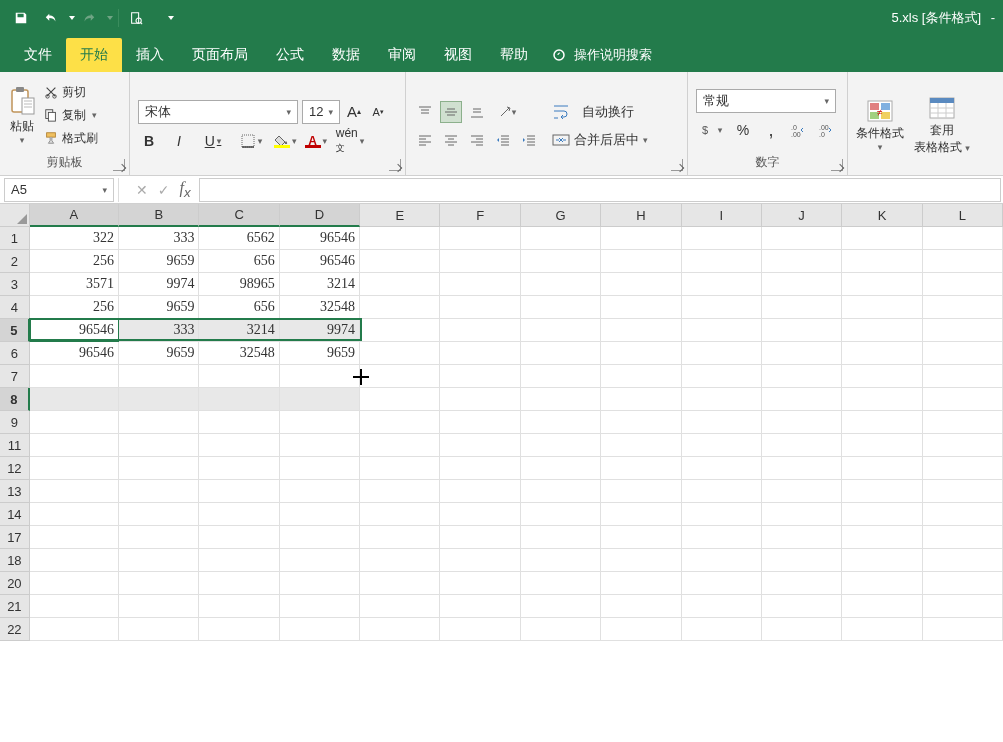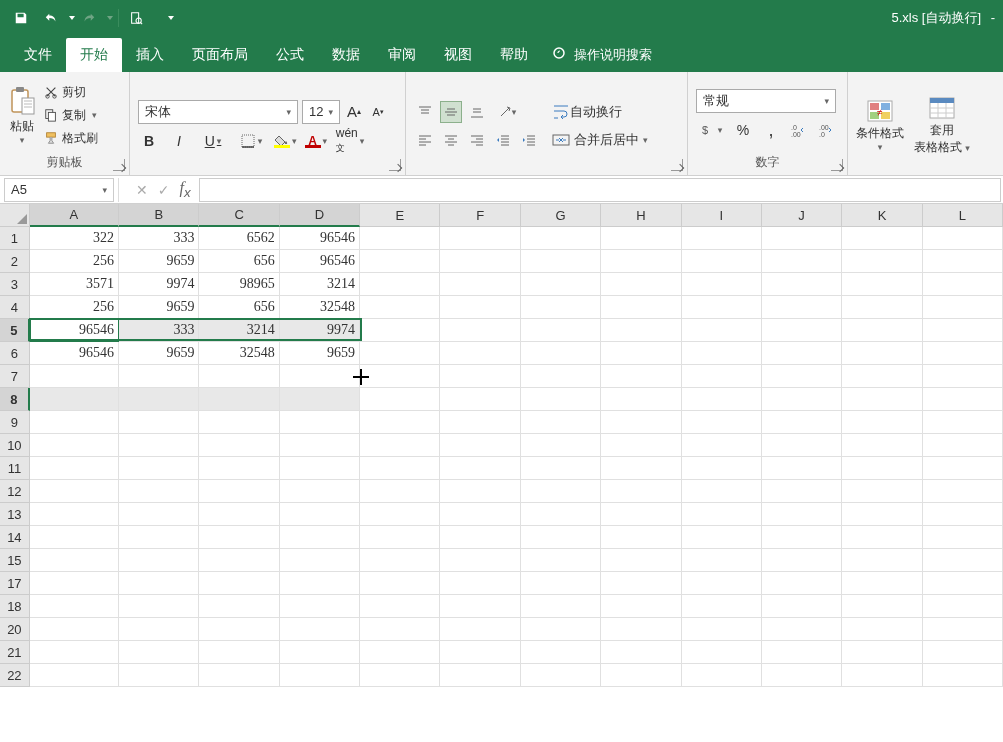--- a/index.html
+++ b/index.html
@@ -11,22 +11,22 @@
 .tb-btn svg { width: 14px; height: 14px; fill: #fff; }
 .tb-btn.disabled svg { fill: #6fa484; }
 .tb-divider { width: 1px; height: 18px; background: #3a8c5d; margin: 0 4px; }
 .tb-dropdown { width: 8px; display: flex; align-items: center; justify-content: center; }
 .titlebar .filename { margin-left: auto; font-size: 13px; color: #fff; }
 .titlebar .filename .dash { margin-left: 6px; }
 
 
 .menubar { height: 36px; background: #237b4b; display: flex; align-items: flex-end; padding-left: 10px; }
 .mtab { padding: 8px 14px; color: #fff; font-size: 14px; cursor: pointer; }
-.mtab.active { background: #ffffff; color: #237b4b; border-top-left-radius: 2px; border-top-right-radius: 2px; }
-.search-group { display: flex; align-items: flex-start; color: #fff; padding: 8px 10px; }
+.mtab.active { background: #fde047; color: #237b4b; border-top-left-radius: 2px; border-top-right-radius: 2px; }
+.search-group { display: flex; align-items: flex-end; color: #fff; padding: 8px 10px; }
 .search-group svg { width: 16px; height: 16px; fill: #fff; margin-right: 6px; }
 
 
 .ribbon { height: 104px; background: #f3f3f3; display: flex; border-bottom: 1px solid #d0d0d0; }
 .rgroup { border-right: 1px solid #d0d0d0; display: flex; flex-direction: column; position: relative; padding: 4px 8px 0 8px; }
 .rgroup .body { flex: 1; display: flex; align-items: center; }
 .rgroup .label { text-align: center; font-size: 12px; color: #555; padding-bottom: 4px; position: relative; }
 .rgroup .launcher { position: absolute; right: 4px; bottom: 4px; width: 12px; height: 12px; border: 1px solid #999; border-top: none; border-left: none; }
 .rgroup .launcher::after { content: ""; position: absolute; right: -1px; bottom: -1px; width: 5px; height: 5px; border-right: 1px solid #666; border-bottom: 1px solid #666; transform: rotate(-45deg); }
 
@@ -56,21 +56,21 @@
 .fillbtn { display: flex; align-items: center; gap: 2px; }
 .fillbtn .sw { width: 16px; height: 14px; position: relative; }
 .fillbtn .sw .bar { position: absolute; bottom: 0; left: 0; right: 0; height: 3px; }
 .fillbtn .caret { font-size: 9px; color: #666; }
 
 .align-col { display: flex; flex-direction: column; gap: 6px; }
 .align-row { display: flex; gap: 4px; align-items: center; }
 .align-btn { width: 22px; height: 22px; display: flex; align-items: center; justify-content: center; cursor: pointer; }
 .align-btn.active { background: #d0e0d0; border: 1px solid #8cb08c; }
 .align-btn svg { width: 14px; height: 14px; }
-.wrap-btn { display: flex; align-items: center; gap: 0; font-size: 13px; cursor: pointer; padding: 2px 4px; }
+.wrap-btn { display: flex; align-items: center; gap: 12px; font-size: 13px; cursor: pointer; padding: 2px 4px; }
 .wrap-btn svg { width: 18px; height: 18px; }
 .merge-btn { display: flex; align-items: center; gap: 4px; font-size: 13px; cursor: pointer; padding: 2px 4px; }
 .merge-btn .caret { font-size: 9px; color: #666; }
 
 .numfmt-col { display: flex; flex-direction: column; gap: 6px; }
 .numfmt-select { border: 1px solid #aaa; background: #fff; height: 24px; padding: 0 6px; width: 140px; display: flex; align-items: center; justify-content: space-between; font-size: 13px; }
 .numfmt-row { display: flex; gap: 6px; align-items: center; }
 
 .styles-col { display: flex; gap: 10px; align-items: center; }
 .style-item { display: flex; flex-direction: column; align-items: center; font-size: 12px; cursor: pointer; }
@@ -143,21 +143,21 @@
       </svg>
     </div>
   <div class="tb-dropdown" style="margin-left:14px">
       <svg width="6" height="4" viewBox="0 0 6 4">
         <path d="M0 0h6L3 4z" fill="#fff"></path>
       </svg>
     </div>
   <div class="filename">
     <span>5.xls</span>
     <span> </span>
-    <span>[自动换行]</span>
+    <span>[条件格式]</span>
     <span class="dash">-</span>
   </div>
 </div>
 
 <div class="menubar">
   <div class="mtab">文件</div>
   <div class="mtab active">开始</div>
   <div class="mtab">插入</div>
   <div class="mtab">页面布局</div>
   <div class="mtab">公式</div>
@@ -569,35 +569,20 @@
       <div class="cell" style="width: 81px; height: 23px;"></div>
       <div class="cell" style="width: 81px; height: 23px;"></div>
       <div class="cell" style="width: 81px; height: 23px;"></div>
       <div class="cell" style="width: 81px; height: 23px;"></div>
       <div class="cell" style="width: 81px; height: 23px;"></div>
       <div class="cell" style="width: 81px; height: 23px;"></div>
       <div class="cell" style="width: 81px; height: 23px;"></div>
       <div class="cell" style="width: 81px; height: 23px;"></div>
     </div>
     <div class="grid-row">
-      <div class="rowhdr colw-row row-height" style="width: 30px; height: 23px;">10</div>
-      <div class="cell" style="width: 90px; height: 23px;"></div>
-      <div class="cell" style="width: 81px; height: 23px;"></div>
-      <div class="cell" style="width: 81px; height: 23px;"></div>
-      <div class="cell" style="width: 81px; height: 23px;"></div>
-      <div class="cell" style="width: 81px; height: 23px;"></div>
-      <div class="cell" style="width: 81px; height: 23px;"></div>
-      <div class="cell" style="width: 81px; height: 23px;"></div>
-      <div class="cell" style="width: 81px; height: 23px;"></div>
-      <div class="cell" style="width: 81px; height: 23px;"></div>
-      <div class="cell" style="width: 81px; height: 23px;"></div>
-      <div class="cell" style="width: 81px; height: 23px;"></div>
-      <div class="cell" style="width: 81px; height: 23px;"></div>
-    </div>
-    <div class="grid-row">
       <div class="rowhdr colw-row row-height" style="width: 30px; height: 23px;">11</div>
       <div class="cell" style="width: 90px; height: 23px;"></div>
       <div class="cell" style="width: 81px; height: 23px;"></div>
       <div class="cell" style="width: 81px; height: 23px;"></div>
       <div class="cell" style="width: 81px; height: 23px;"></div>
       <div class="cell" style="width: 81px; height: 23px;"></div>
       <div class="cell" style="width: 81px; height: 23px;"></div>
       <div class="cell" style="width: 81px; height: 23px;"></div>
       <div class="cell" style="width: 81px; height: 23px;"></div>
       <div class="cell" style="width: 81px; height: 23px;"></div>
@@ -630,35 +615,20 @@
       <div class="cell" style="width: 81px; height: 23px;"></div>
       <div class="cell" style="width: 81px; height: 23px;"></div>
       <div class="cell" style="width: 81px; height: 23px;"></div>
       <div class="cell" style="width: 81px; height: 23px;"></div>
       <div class="cell" style="width: 81px; height: 23px;"></div>
       <div class="cell" style="width: 81px; height: 23px;"></div>
       <div class="cell" style="width: 81px; height: 23px;"></div>
     </div>
     <div class="grid-row">
       <div class="rowhdr colw-row row-height" style="width: 30px; height: 23px;">14</div>
-      <div class="cell" style="width: 90px; height: 23px;"></div>
-      <div class="cell" style="width: 81px; height: 23px;"></div>
-      <div class="cell" style="width: 81px; height: 23px;"></div>
-      <div class="cell" style="width: 81px; height: 23px;"></div>
-      <div class="cell" style="width: 81px; height: 23px;"></div>
-      <div class="cell" style="width: 81px; height: 23px;"></div>
-      <div class="cell" style="width: 81px; height: 23px;"></div>
-      <div class="cell" style="width: 81px; height: 23px;"></div>
-      <div class="cell" style="width: 81px; height: 23px;"></div>
-      <div class="cell" style="width: 81px; height: 23px;"></div>
-      <div class="cell" style="width: 81px; height: 23px;"></div>
-      <div class="cell" style="width: 81px; height: 23px;"></div>
-    </div>
-    <div class="grid-row">
-      <div class="rowhdr colw-row row-height" style="width: 30px; height: 23px;">15</div>
       <div class="cell" style="width: 90px; height: 23px;"></div>
       <div class="cell" style="width: 81px; height: 23px;"></div>
       <div class="cell" style="width: 81px; height: 23px;"></div>
       <div class="cell" style="width: 81px; height: 23px;"></div>
       <div class="cell" style="width: 81px; height: 23px;"></div>
       <div class="cell" style="width: 81px; height: 23px;"></div>
       <div class="cell" style="width: 81px; height: 23px;"></div>
       <div class="cell" style="width: 81px; height: 23px;"></div>
       <div class="cell" style="width: 81px; height: 23px;"></div>
       <div class="cell" style="width: 81px; height: 23px;"></div>

